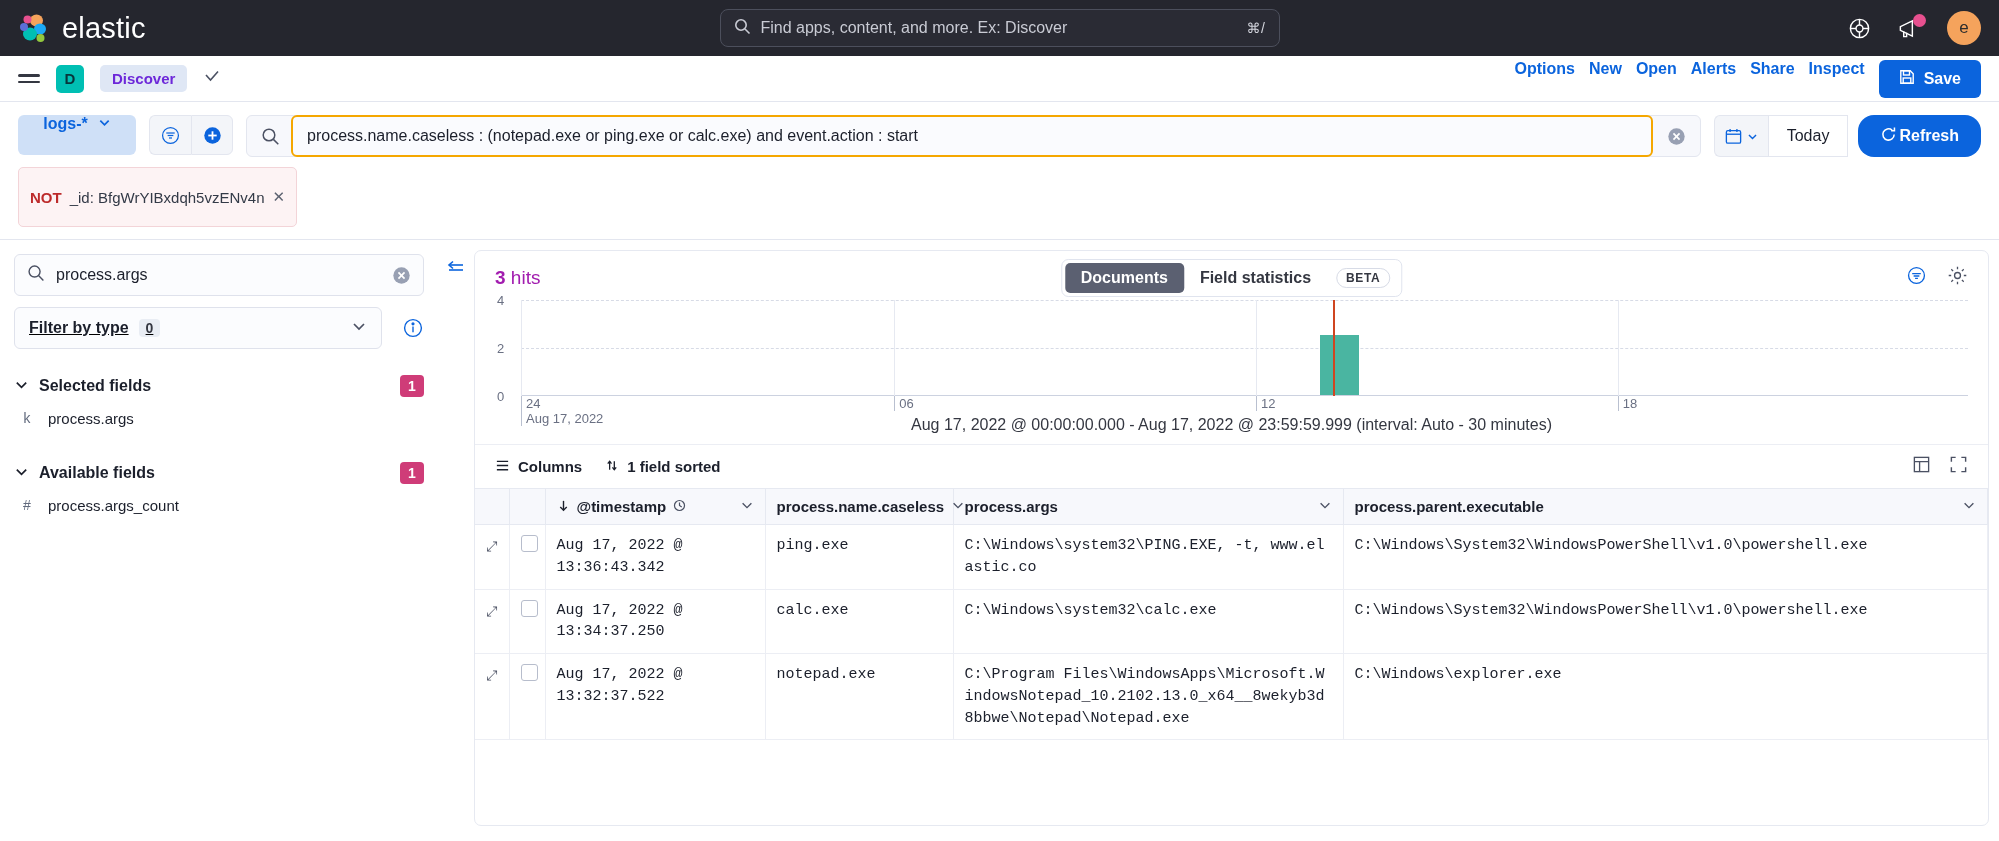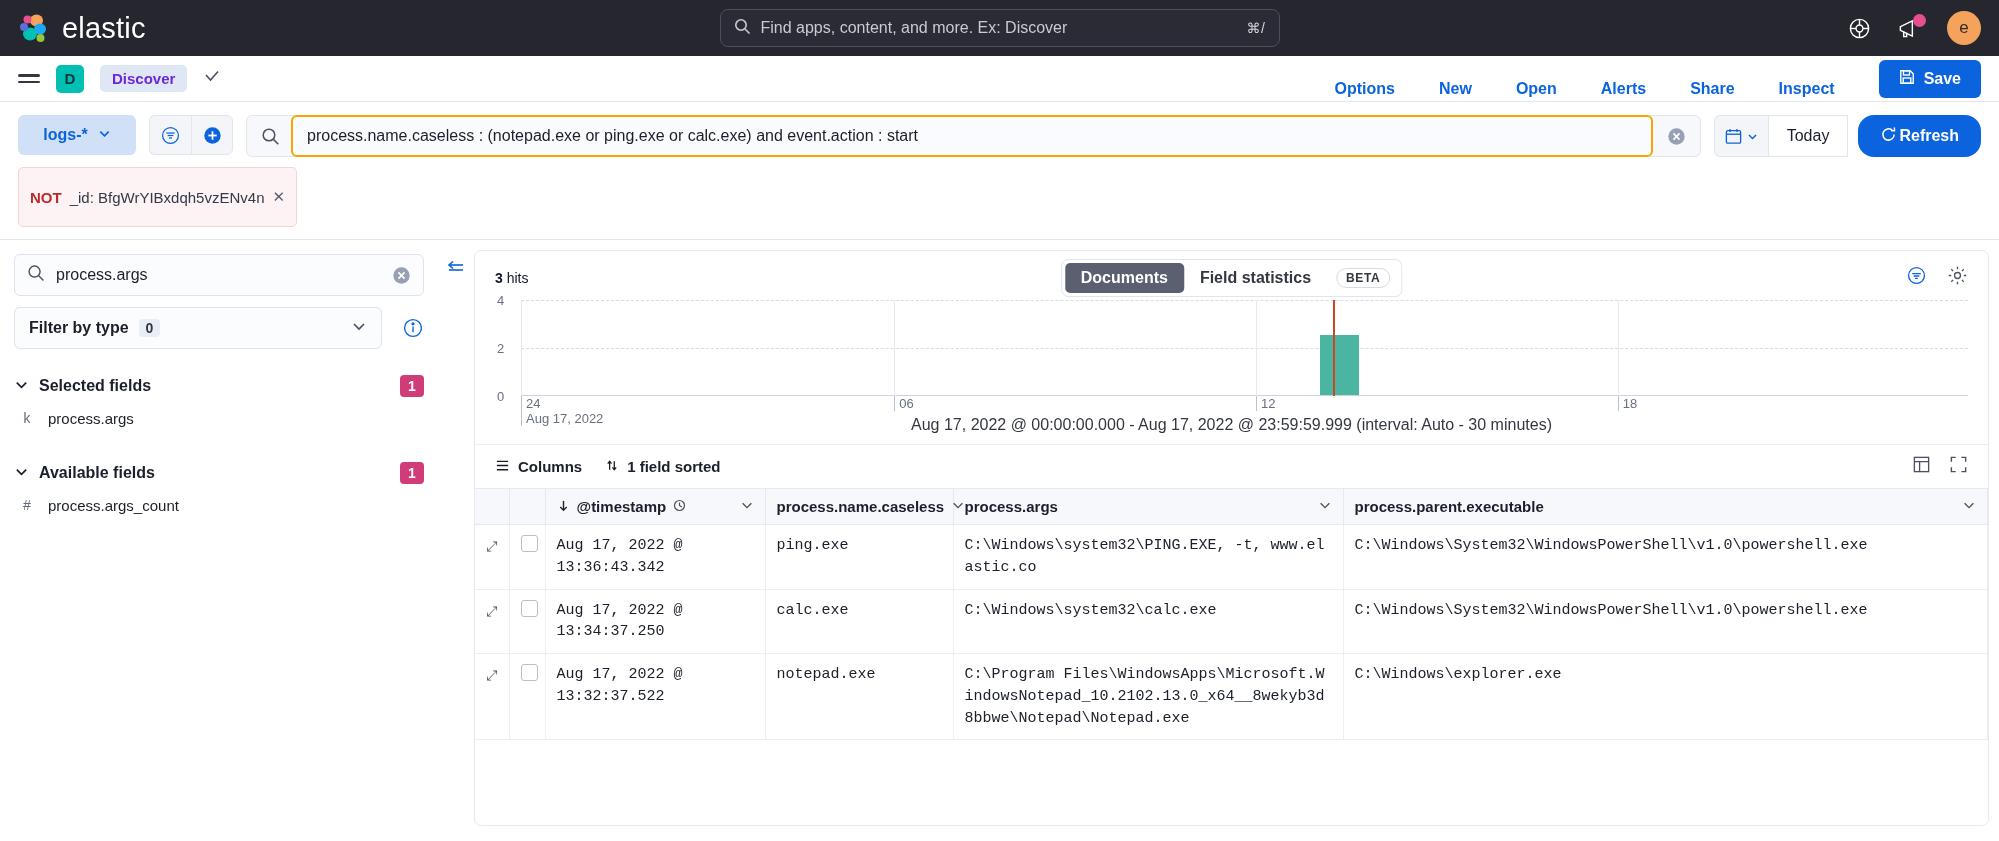--- a/index.html
+++ b/index.html
@@ -60,42 +60,42 @@
     background: #00bfb3; color: #07353a;
     display: flex; align-items: center; justify-content: center;
     font-size: 15px; font-weight: 600; cursor: pointer;
   }
   .crumb-pill {
     background: #dfe7f5; color: #6d28d9;
     border-radius: 5px; padding: 5px 12px;
     font-size: 15px; font-weight: 600; cursor: pointer;
   }
   .crumb-check { color: #4b5163; font-size: 17px; cursor: pointer; }
-  .nav-actions { margin-left: auto; display: flex; align-items: flex-end; gap: 44px; }
+  .nav-actions { margin-left: auto; display: flex; align-items: flex-start; gap: 14px; }
   .nav-link {
     color: #0b64dd; font-size: 16px; font-weight: 600; cursor: pointer;
   }
   .save-btn {
     background: #0b64dd; color: #fff;
     border: none; border-radius: 6px;
     height: 38px; padding: 0 20px;
     display: flex; align-items: center; gap: 9px;
     font-size: 16px; font-weight: 600; cursor: pointer;
     font-family: inherit;
   }
 
   
   .querybar {
     padding: 13px 18px 0 18px; display: flex; align-items: flex-start; gap: 0;
   }
   .dataview-btn {
     background: #cfe0f7; color: #0b64dd;
     border: none; border-radius: 6px;
     height: 40px; padding: 0 16px; min-width: 118px;
-    display: flex; align-items: center; justify-content: center; gap: 10px;
+    display: flex; justify-content: center; gap: 10px;
     font-size: 16px; font-weight: 600; cursor: pointer; font-family: inherit;
   }
   .qb-iconsgrp { display: flex; margin-left: 13px; }
   .qb-icon {
     width: 42px; height: 40px;
     background: #f3f5f9; border: 1px solid #e3e6ef;
     display: flex; align-items: center; justify-content: center; cursor: pointer;
   }
   .qb-icon:first-child { border-radius: 6px 0 0 6px; border-right: none; }
   .qb-icon:last-child { border-radius: 0 6px 6px 0; }
@@ -156,21 +156,21 @@
     width: 438px; padding: 14px 14px 0 14px;
     background: #fff; display: flex; flex-direction: column;
   }
   .side-search {
     display: flex; align-items: center; gap: 11px;
     border: 1px solid #dfe2ec; border-radius: 6px;
     height: 42px; padding: 0 12px; background: #fbfcfe;
   }
   .side-search-val { flex: 1; font-size: 16px; color: #1b1f2b; }
   .side-clear { cursor: pointer; display: flex; }
-  .side-filter-row { display: flex; align-items: center; gap: 20px; margin-top: 11px; }
+  .side-filter-row { display: flex; align-items: center; gap: 20px; margin-top: 11px; text-decoration: underline; }
   .filter-type {
     flex: 1; height: 42px;
     border: 1px solid #dfe2ec; border-radius: 6px;
     display: flex; align-items: center; padding: 0 14px; gap: 10px;
     background: #fbfcfe; cursor: pointer;
   }
   .ft-label { font-size: 16px; color: #1b1f2b; font-weight: 600; }
   .ft-count {
     background: #e9edf4; color: #343741;
     border-radius: 4px; padding: 1px 7px; font-size: 14px; font-weight: 600;
@@ -209,21 +209,21 @@
   .content {
     flex: 1; background: #fff;
     border: 1px solid #e6e9f1; border-radius: 7px;
     margin: 10px 10px 0 0;
     display: flex; flex-direction: column; overflow: hidden;
   }
   .hits-row {
     display: flex; align-items: center; padding: 14px 20px 4px 20px;
     position: relative;
   }
-  .hits-text { font-size: 14px; color: #0f172a; }
+  .hits-text { font-size: 19px; color: #a21caf; }
   .hits-text b { font-weight: 700; }
   .tabs-group {
     position: absolute; left: 50%; transform: translateX(-50%);
     display: flex; align-items: center; gap: 0;
     border: 1px solid #e0e4ee; border-radius: 7px; padding: 3px;
     background: #fff;
   }
   .tab {
     padding: 6px 16px; border-radius: 5px;
     font-size: 16px; color: #343741; cursor: pointer; font-weight: 600;

